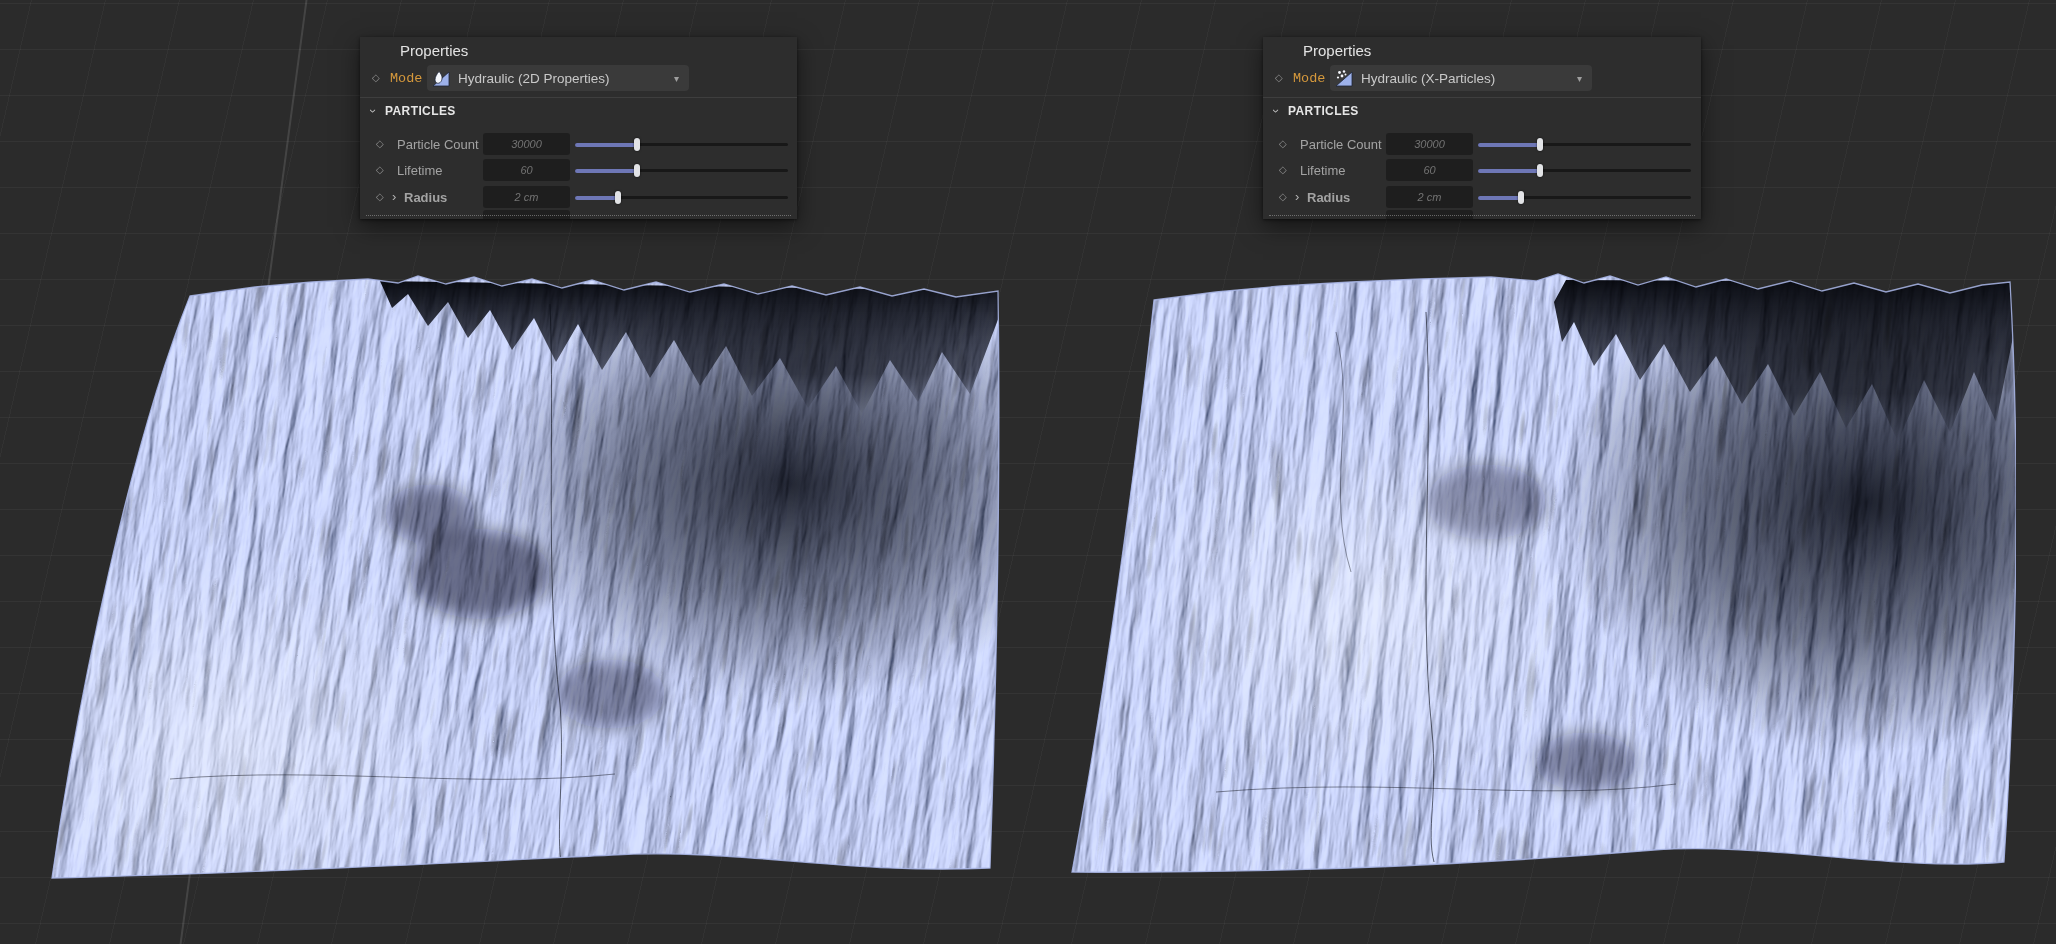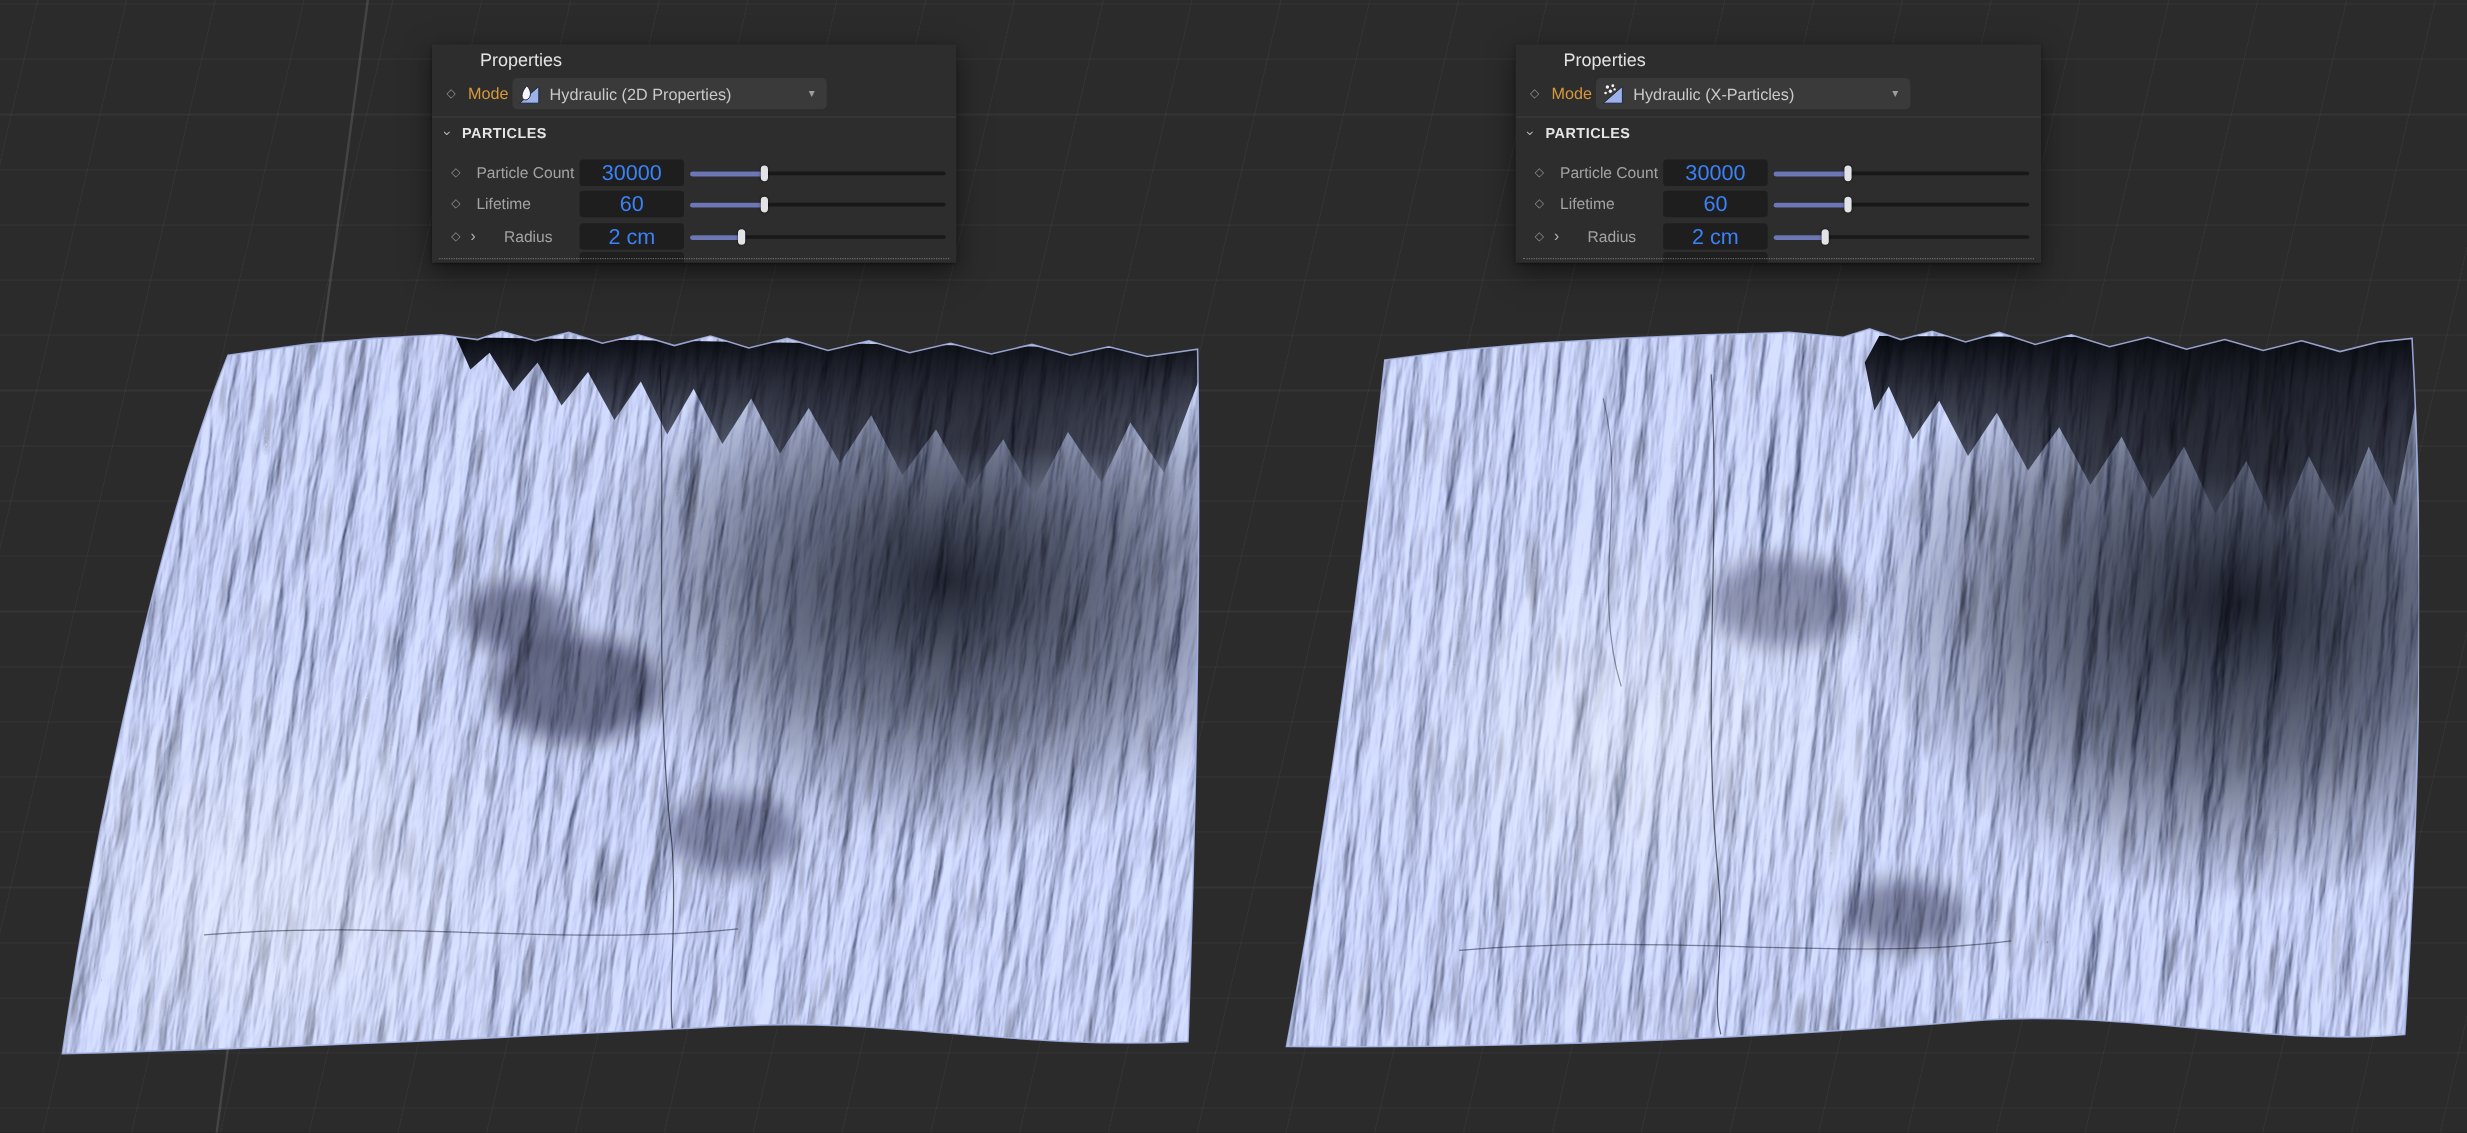--- a/index.html
+++ b/index.html
@@ -24,42 +24,42 @@
     box-shadow:0 8px 22px rgba(0,0,0,.5),0 1px 3px rgba(0,0,0,.55);
     overflow:hidden;color:#a3a3a3;font-size:13px;}
   #panel-left{left:360px;top:37px;}
   #panel-right{left:1263px;top:37px;width:438px;}
   .p-title{position:absolute;left:12px;top:5px;font-size:15px;color:#e3e3e3;margin-left:28px;}
   .row{position:absolute;left:0;right:0;height:27px;}
   .mode-row{top:27px;}
   .diamond{position:absolute;font-size:10px;color:#8f8f8f;top:50%;transform:translateY(-52%);}
   .mode-row .diamond{left:12px;}
   .mode-label{position:absolute;left:30px;top:50%;transform:translateY(-50%);
-    color:#d6993c;font-size:13.5px;}
+    color:#d6993c;font-size:13.5px;font-family:Liberation Mono, monospace;}
   .dropdown{position:absolute;left:67px;top:1px;width:262px;height:26px;background:#3a3a3a;
     border-radius:4px;display:flex;align-items:center;}
   .dd-icon{width:18px;height:18px;margin-left:5px;flex:0 0 auto;display:block;}
   .dd-text{margin-left:8px;color:#c9c9c9;font-size:13.5px;white-space:nowrap;}
   .dd-arrow{margin-left:auto;margin-right:10px;color:#9e9e9e;font-size:10px;}
   .sep{position:absolute;left:0;right:0;top:60px;height:1px;background:#3e3e3e;}
   .section-row{position:absolute;left:0;right:16px;top:64px;height:22px;}
   .chev{position:absolute;left:11px;top:3px;color:#bdbdbd;font-size:12px;
     display:inline-block;transform:rotate(90deg);}
   .section-label{position:absolute;left:25px;top:3px;color:#e6e6e6;font-weight:bold;
     font-size:12px;letter-spacing:.4px;}
   .param{height:26px;}
   .param .diamond{left:16px;}
   .param .plabel{position:absolute;left:37px;top:50%;transform:translateY(-50%);color:#a3a3a3;text-align:right;}
   .param .expander{position:absolute;left:32px;top:50%;transform:translateY(-54%);
     color:#b5b5b5;font-size:13px;}
-  .param.has-exp .plabel{left:60px;}
+  .param.has-exp .plabel{left:44px;font-weight:bold;}
   .r1{top:94px;} .r2{top:120px;} .r3{top:147px;}
   .vbox{position:absolute;left:123px;top:2px;width:87px;height:22px;background:#1e1e1e;
     border-radius:3px;display:flex;align-items:center;justify-content:center;}
-  .vbox span{color:#3b82f6;font-size:18px;}
+  .vbox span{color:#737373;font-size:11px;font-style:italic;}
   .slider{position:absolute;left:215px;top:0;width:213px;height:26px;--pct:30%;}
   .slider .track{position:absolute;left:0;right:0;top:12px;height:3px;background:#181818;border-radius:2px;}
   .slider .fill{position:absolute;left:0;top:11.5px;height:4px;width:var(--pct);
     background:#6e77b6;border-radius:2px;}
   .slider .handle{position:absolute;left:var(--pct);top:7px;width:6px;height:13px;margin-left:-3px;
     background:#e2e3e6;border-radius:3px;box-shadow:0 0 2px rgba(0,0,0,.8);}
   .clip-box{position:absolute;left:123px;top:173px;width:87px;height:12px;background:#1f1f1f;
     border-radius:3px 3px 0 0;}
   .clip-dots{position:absolute;left:6px;right:6px;bottom:3px;height:0;
     border-top:1px dotted rgba(190,190,190,.45);}

